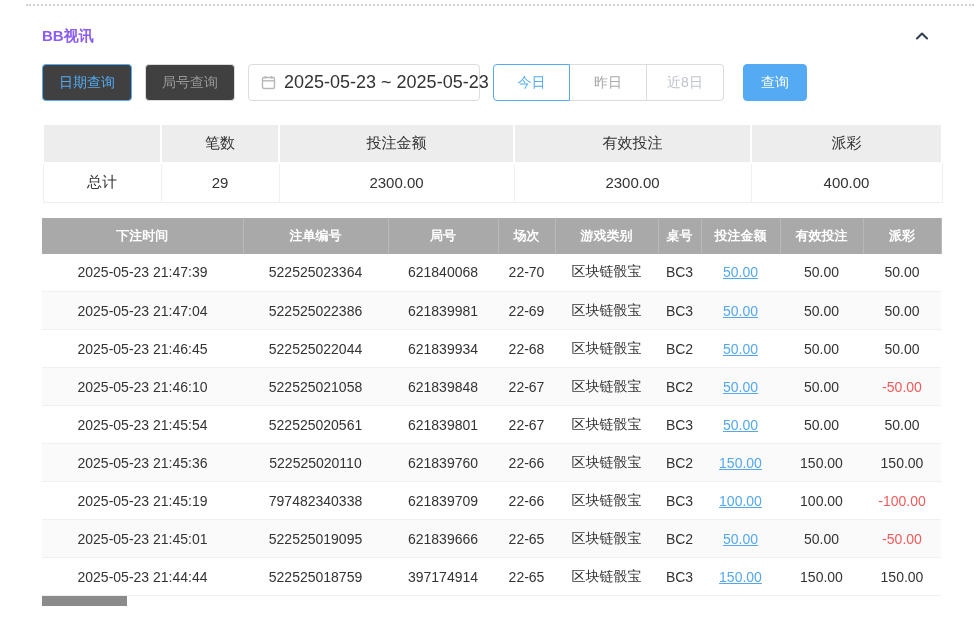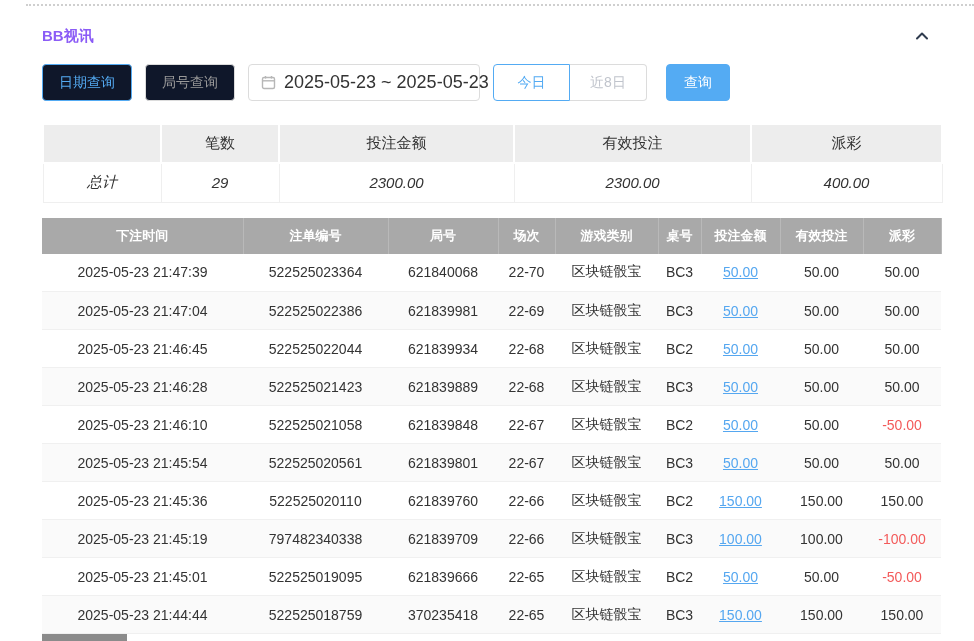--- a/index.html
+++ b/index.html
@@ -10,21 +10,21 @@
 
   
   .section-header { display: flex; align-items: center; justify-content: space-between;
     padding: 20px 42px 0 42px; }
   .section-title { font-size: 15px; font-weight: bold; color: #8b5cf6; }
   .chevron { width: 20px; height: 20px; display: inline-flex; align-items: center;
     justify-content: center; cursor: pointer; }
 
   
   .filter-bar { display: flex; align-items: center; margin: 18px 0 0 42px; }
-  .btn { height: 37px; border-radius: 4px; background: #0f172a; font-size: 14px;
+  .btn { height: 37px; border-radius: 4px; background: #404040; font-size: 14px;
     cursor: pointer; border: 1px solid #dcdcdc; color: #999; padding: 0 16px; }
   .btn.outline-active { border-color: #54abf3; color: #54abf3; }
   .btn.spaced { margin-right: 13px; }
   .date-input { height: 37px; border: 1px solid #dcdcdc; border-radius: 4px;
     display: inline-flex; align-items: center; padding: 0 12px; margin-right: 13px;
     width: 232px; cursor: pointer; background: #fff; }
   .date-input .cal { margin-right: 8px; display: inline-flex; }
   .date-input .val { font-size: 18px; color: #333; white-space: nowrap; }
   .btn-group { display: inline-flex; margin-right: 19px; }
   .btn-group .gbtn { height: 37px; width: 77px; background: #fff; font-size: 14px;
@@ -34,21 +34,21 @@
   .btn-group .gbtn + .gbtn { border-left: none; }
   .btn-group .gbtn.group-active { border: 1px solid #54abf3; color: #54abf3; }
   .btn.primary { background: #54abf3; border-color: #54abf3; color: #fff; width: 64px; padding: 0; }
 
   
   table { border-collapse: collapse; table-layout: fixed; }
   .summary { width: 899px; margin: 22px 0 0 42px; }
   .summary th { background: #ededed; font-size: 15px; font-weight: normal; color: #333;
     height: 39px; text-align: center; border: 2px solid #fff; }
   .summary td { height: 39px; text-align: center; font-size: 15px; color: #333;
-    border: 1px solid #efefef; background: #fff; font-style: italic; }
+    border: 1px solid #efefef; background: #fff; }
 
   
   .detail { width: 899px; margin: 15px 0 0 42px; }
   .detail th { background: #a9a9a9; color: #fff; font-size: 13px; font-weight: bold;
     height: 36px; text-align: center; border-right: 1px solid #b9b9b9; }
   .detail td { height: 38px; text-align: center; font-size: 14px; color: #333;
     border-bottom: 1px solid #f0f0f0; background: #fff; }
   .detail tbody tr:nth-child(even) td { background: #fafafa; }
   .link { color: #55a7f0; text-decoration: underline; cursor: pointer; }
   .payout.neg { color: #f35a5a; }
@@ -80,20 +80,21 @@
           <line x1="1.5" y1="5.8" x2="13.5" y2="5.8" stroke="#b7b7b7" stroke-width="1.4"></line>
           <line x1="4.5" y1="1" x2="4.5" y2="3.6" stroke="#b7b7b7" stroke-width="1.4"></line>
           <line x1="10.5" y1="1" x2="10.5" y2="3.6" stroke="#b7b7b7" stroke-width="1.4"></line>
         </svg>
       </span>
       <span class="val">2025-05-23 ~ 2025-05-23</span>
     </div>
 
     <div class="btn-group">
       <button class="gbtn group-active">今日</button>
+      <button class="gbtn">昨日</button>
       <button class="gbtn">近8日</button>
     </div>
 
     <button class="btn primary">查询</button>
   </div>
 
   <table class="summary">
     <colgroup>
         <col style="width:118px">
         <col style="width:118px">
@@ -174,31 +175,20 @@
         <td>522525022044</td>
         <td>621839934</td>
         <td>22-68</td>
         <td>区块链骰宝</td>
         <td>BC2</td>
         <td><span class="link">50.00</span></td>
         <td>50.00</td>
         <td class="payout">50.00</td>
       </tr>
       <tr>
-        <td>2025-05-23 21:46:28</td>
-        <td>522525021423</td>
-        <td>621839889</td>
-        <td>22-68</td>
-        <td>区块链骰宝</td>
-        <td>BC3</td>
-        <td><span class="link">50.00</span></td>
-        <td>50.00</td>
-        <td class="payout">50.00</td>
-      </tr>
-      <tr>
         <td>2025-05-23 21:46:10</td>
         <td>522525021058</td>
         <td>621839848</td>
         <td>22-67</td>
         <td>区块链骰宝</td>
         <td>BC2</td>
         <td><span class="link">50.00</span></td>
         <td>50.00</td>
         <td class="payout neg">-50.00</td>
       </tr>
@@ -242,21 +232,21 @@
         <td>22-65</td>
         <td>区块链骰宝</td>
         <td>BC2</td>
         <td><span class="link">50.00</span></td>
         <td>50.00</td>
         <td class="payout neg">-50.00</td>
       </tr>
       <tr>
         <td>2025-05-23 21:44:44</td>
         <td>522525018759</td>
-        <td>370235418</td>
+        <td>397174914</td>
         <td>22-65</td>
         <td>区块链骰宝</td>
         <td>BC3</td>
         <td><span class="link">150.00</span></td>
         <td>150.00</td>
         <td class="payout">150.00</td>
       </tr>
     </tbody>
   </table>
 

